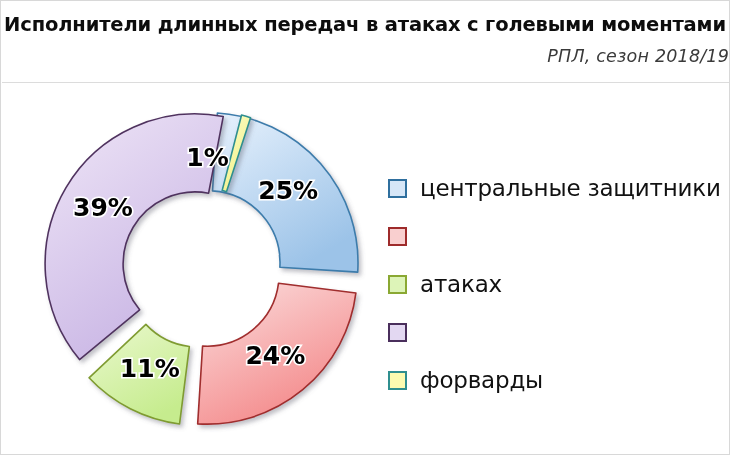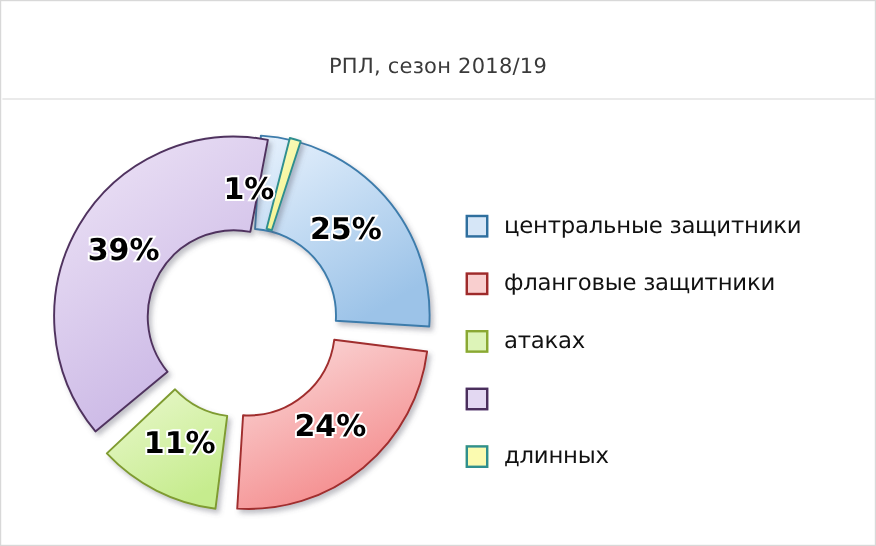--- a/index.html
+++ b/index.html
@@ -6,43 +6,44 @@
   body{width:730px;height:455px;overflow:hidden;
        font-family:"DejaVu Sans","Liberation Sans",sans-serif;}
 
   #frame{position:absolute;left:0;top:0;width:730px;height:455px;
          box-sizing:border-box;border:1px solid #d8d8d8;background:#fff;}
 
   #header{position:absolute;left:0;top:0;width:728px;height:80px;}
   #title{position:absolute;left:0;top:12px;width:728px;text-align:center;
          font-size:19.5px;font-weight:bold;color:#0d0d0d;letter-spacing:-0.15px;
          white-space:nowrap;}
-  #subtitle{position:absolute;left:0;top:45px;width:728px;text-align:center;
+  #subtitle{position:absolute;left:0;top:45px;width:728px;text-align:right;
             font-size:17.5px;font-weight:normal;color:#3a3a3a;letter-spacing:0.2px;
-            white-space:nowrap;}
+            white-space:nowrap;font-style:italic;}
   #divider{position:absolute;left:1px;top:81px;width:727px;height:1px;
            background:#dcdcdc;}
 
   #plot{position:absolute;left:1px;top:82px;width:727px;height:371px;}
   #donut{position:absolute;left:20px;top:10px;}
 
   #legend{position:absolute;left:386px;top:88px;width:330px;}
   .legend-row{position:relative;height:48px;}
   .swatch{position:absolute;left:0;top:8px;width:19px;height:19px;
           box-sizing:border-box;border-width:2px;border-style:solid;}
-  .legend-label{position:absolute;left:32px;top:0px;font-size:19px;
+  .legend-label{position:absolute;left:32px;top:0px;font-size:23px;
                 color:#111;white-space:nowrap;line-height:34px;
                 letter-spacing:-0.2px;}
 </style>
 </head>
 <body>
 
 <div id="frame">
 
   <div id="header">
+    <div id="title">Исполнители длинных передач в атаках с голевыми моментами</div>
     <div id="subtitle">РПЛ, сезон 2018/19</div>
   </div>
   <div id="divider"></div>
 
   <div id="plot">
 
     <svg id="donut" width="370" height="360" viewBox="0 0 370 360">
       <defs id="slice-defs">
           <linearGradient id="grad0" x1="0" y1="0" x2="0.55" y2="1">
             <stop offset="0%" stop-color="#e8f2fd"></stop>
@@ -89,29 +90,28 @@
         </g>
     </svg>
 
     <div id="legend">
         <div class="legend-row">
           <span class="swatch" style="background: rgb(214, 230, 247); border-color: rgb(47, 111, 158);"></span>
           <span class="legend-label">центральные защитники</span>
         </div>
         <div class="legend-row">
           <span class="swatch" style="background: rgb(249, 207, 207); border-color: rgb(158, 43, 43);"></span>
-          <span class="legend-label">фланговые защитники</span>
         </div>
         <div class="legend-row">
           <span class="swatch" style="background: rgb(221, 244, 184); border-color: rgb(138, 168, 51);"></span>
           <span class="legend-label">атаках</span>
         </div>
         <div class="legend-row">
           <span class="swatch" style="background: rgb(227, 216, 242); border-color: rgb(74, 47, 92);"></span>
         </div>
         <div class="legend-row">
           <span class="swatch" style="background: rgb(251, 251, 176); border-color: rgb(47, 143, 143);"></span>
-          <span class="legend-label">длинных</span>
+          <span class="legend-label">форварды</span>
         </div>
       </div>
 
   </div>
 </div>
 
 </body></html>

